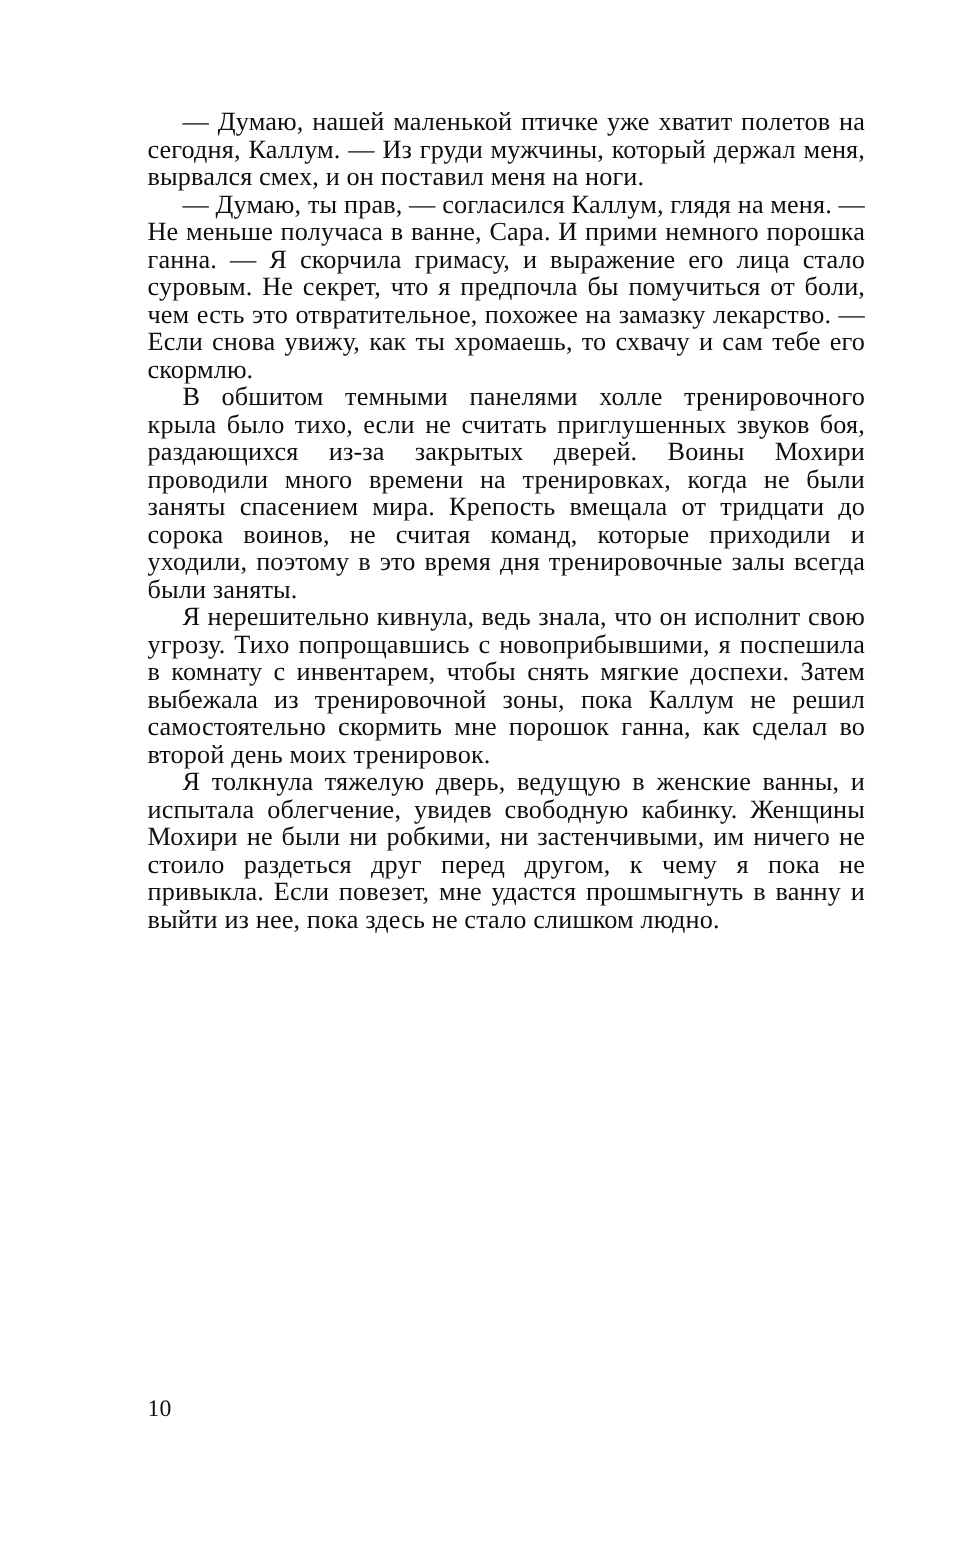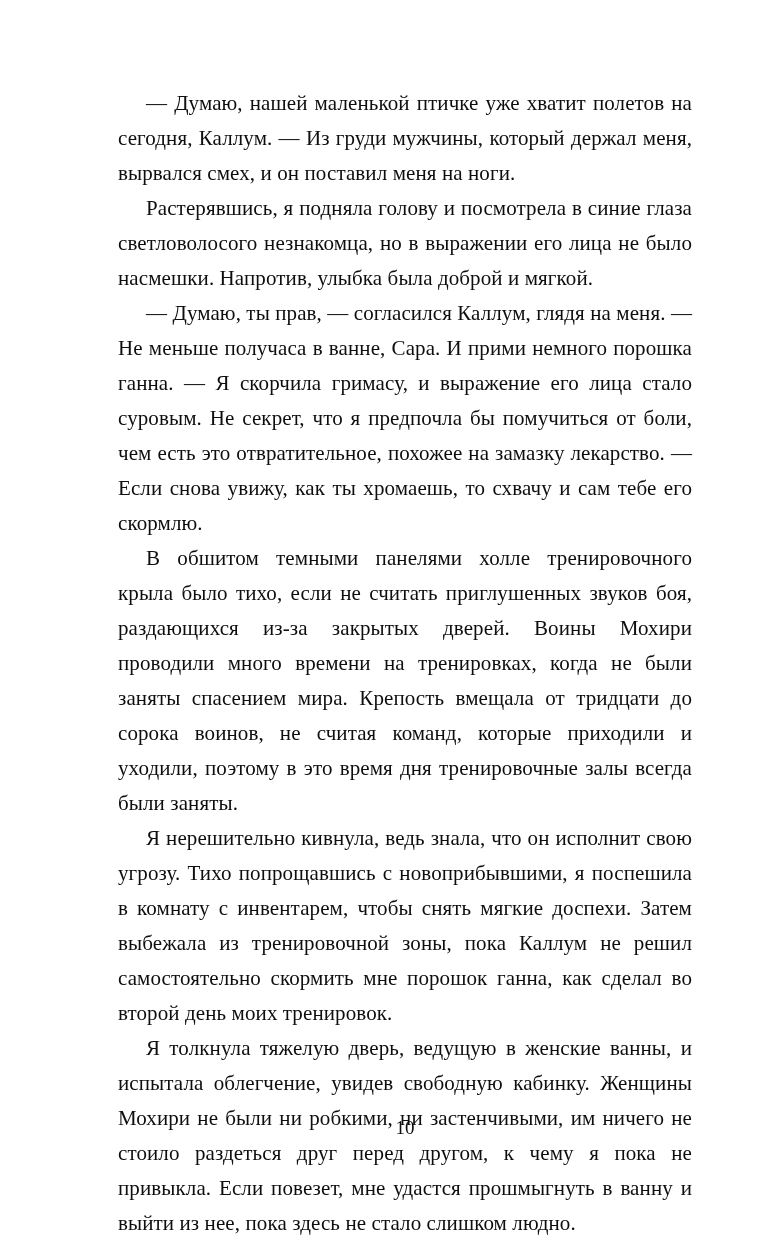--- a/index.html
+++ b/index.html
@@ -14,50 +14,48 @@
     background: #ffffff;
     overflow: hidden;
   }
   .text-block {
     position: absolute;
     left: 118px;
     top: 86px;
     width: 574px;
     font-family: "Liberation Serif", "DejaVu Serif", serif;
     font-size: 21px;
-    line-height: 35px;
+    line-height: 22px;
     color: #0e0e0e;
     text-align: justify;
     text-justify: inter-word;
     hyphens: auto;
     -webkit-hyphens: auto;
     letter-spacing: 0.1px;
   }
   .text-block p {
     margin: 0;
     padding: 0;
     text-indent: 28px;
   }
   .page-number {
     position: absolute;
     left: 118px;
     top: 1117px;
     width: 574px;
-    text-align: center;
     font-family: "Liberation Serif", "DejaVu Serif", serif;
     font-size: 19px;
     color: #0e0e0e;
   }
 </style>
 </head>
 <body>
 
 <div class="page">
   <div class="text-block">
     <p>— Думаю, нашей маленькой птичке уже хватит полетов на сегодня, Каллум. — Из груди мужчины, который держал меня, вырвался смех, и он поставил меня на ноги.</p>
-    <p>Растерявшись, я подняла голову и посмотрела в синие глаза светловолосого незнакомца, но в выражении его лица не было насмешки. Напротив, улыбка была доброй и мягкой.</p>
     <p>— Думаю, ты прав, — согласился Каллум, глядя на меня. — Не меньше получаса в ванне, Сара. И прими немного порошка ганна. — Я скорчила гримасу, и выражение его лица стало суровым. Не секрет, что я предпочла бы помучиться от боли, чем есть это отвратительное, похожее на замазку лекарство. — Если снова увижу, как ты хромаешь, то схвачу и сам тебе его скормлю.</p>
     <p>В обшитом темными панелями холле тренировочного крыла было тихо, если не считать приглушенных звуков боя, раздающихся из-за закрытых дверей. Воины Мохири проводили много времени на тренировках, когда не были заняты спасением мира. Крепость вмещала от тридцати до сорока воинов, не считая команд, которые приходили и уходили, поэтому в это время дня тренировочные залы всегда были заняты.</p>
     <p>Я нерешительно кивнула, ведь знала, что он исполнит свою угрозу. Тихо попрощавшись с новоприбывшими, я поспешила в комнату с инвентарем, чтобы снять мягкие доспехи. Затем выбежала из тренировочной зоны, пока Каллум не решил самостоятельно скормить мне порошок ганна, как сделал во второй день моих тренировок.</p>
     <p>Я толкнула тяжелую дверь, ведущую в женские ванны, и испытала облегчение, увидев свободную кабинку. Женщины Мохири не были ни робкими, ни застенчивыми, им ничего не стоило раздеться друг перед другом, к чему я пока не привыкла. Если повезет, мне удастся прошмыгнуть в ванну и выйти из нее, пока здесь не стало слишком людно.</p>
   </div>
   <div class="page-number">10</div>
 </div>
 
 </body></html>

